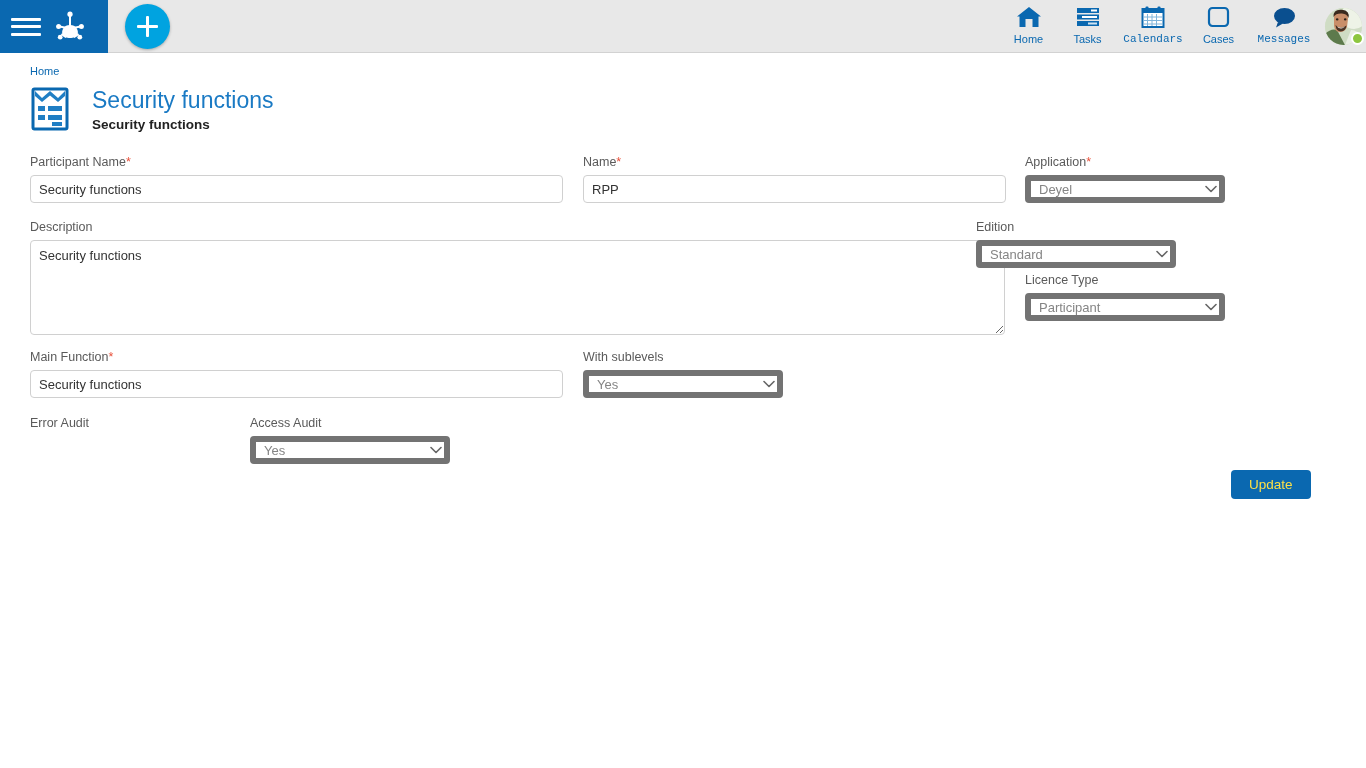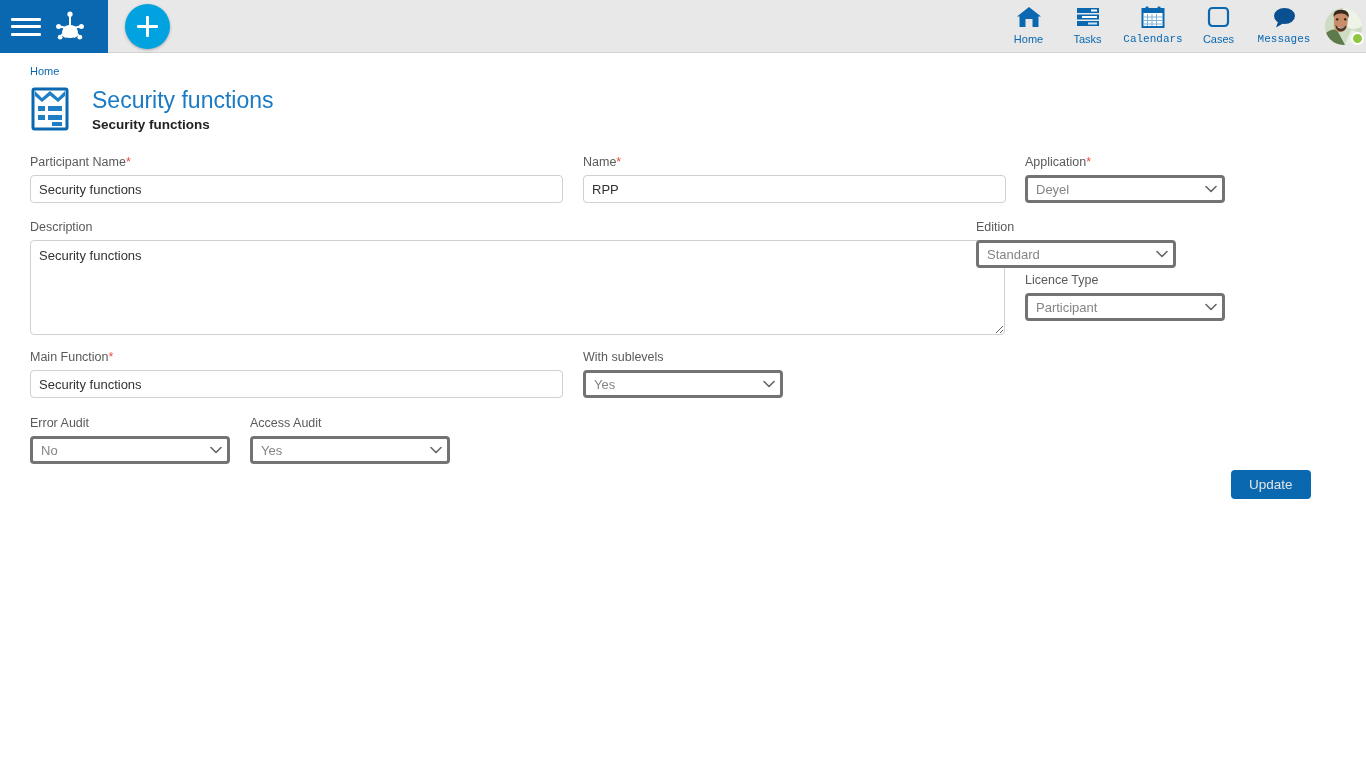--- a/index.html
+++ b/index.html
@@ -131,21 +131,21 @@
     display: block; width: 100%; height: 95px;
     border: 1px solid #d0d0d0; border-radius: 4px;
     background: #ffffff; color: #333333;
     font-size: 13px; font-family: "Liberation Sans", sans-serif;
     padding: 6px 8px; outline: none; resize: both;
     line-height: 17px;
   }
   .sel-wrap { position: relative; width: 100%; }
   .sel {
     display: block; width: 100%; height: 28px;
-    border: 3px solid #737373; border-radius: 4px;
+    border: 6px solid #737373; border-radius: 4px;
     background: #ffffff; color: #858585;
     font-size: 13px; font-family: "Liberation Sans", sans-serif;
     padding: 0 26px 0 8px; outline: none;
     -webkit-appearance: none; -moz-appearance: none; appearance: none;
     cursor: pointer;
   }
   .sel-arrow {
     position: absolute; right: 8px; top: 0; height: 28px;
     display: flex; align-items: center; pointer-events: none;
   }
@@ -160,21 +160,21 @@
   .f-lictype  { left: 995px; top: 118px; width: 200px; }
   .f-mainfn   { left: 0;    top: 195px; width: 533px; }
   .f-sublev   { left: 553px; top: 195px; width: 200px; }
   .f-erraud   { left: 0;    top: 261px; width: 200px; }
   .f-accaud   { left: 220px; top: 261px; width: 200px; }
 
   .update-wrap {
     position: absolute; left: 1201px; top: 315px;
   }
   .update-btn {
-    background: #0a68b0; color: #e5e5e5;
+    background: #0a68b0; color: #fde047;
     border: none; border-radius: 4px;
     font-size: 13.5px; font-family: "Liberation Sans", sans-serif;
     padding: 0 18px; height: 29px;
     cursor: pointer; line-height: 29px;
   }
 </style>
 </head>
 <body>
 
 <div class="topbar">
@@ -388,30 +388,20 @@
         <span class="sel-arrow">
           <svg width="12" height="8" viewBox="0 0 12 8">
               <path d="M1 1.5 L6 6.5 L11 1.5" fill="none" stroke="#666" stroke-width="1.6" stroke-linecap="round" stroke-linejoin="round"></path>
             </svg>
         </span>
       </div>
     </div>
 
     <div class="fld f-erraud">
       <label class="field-label">Error Audit</label>
-      <div class="sel-wrap">
-        <select class="sel">
-          <option>No</option>
-        </select>
-        <span class="sel-arrow">
-          <svg width="12" height="8" viewBox="0 0 12 8">
-              <path d="M1 1.5 L6 6.5 L11 1.5" fill="none" stroke="#666" stroke-width="1.6" stroke-linecap="round" stroke-linejoin="round"></path>
-            </svg>
-        </span>
-      </div>
     </div>
 
     <div class="fld f-accaud">
       <label class="field-label">Access Audit</label>
       <div class="sel-wrap">
         <select class="sel">
           <option>Yes</option>
         </select>
         <span class="sel-arrow">
           <svg width="12" height="8" viewBox="0 0 12 8">

